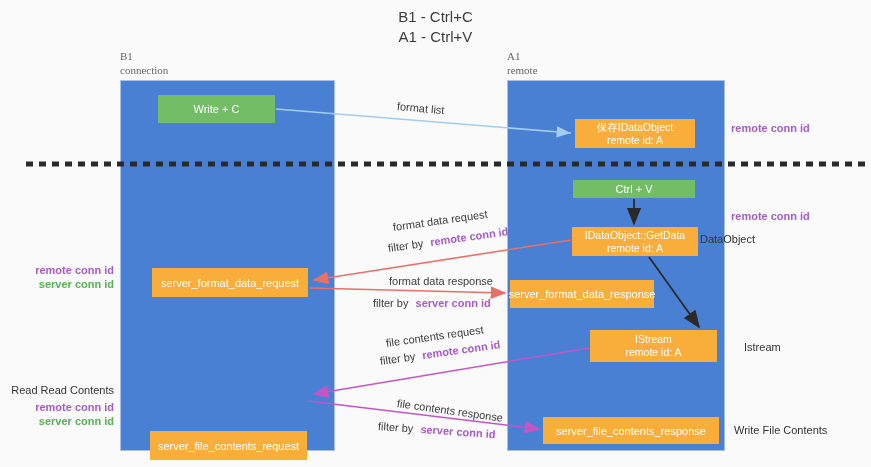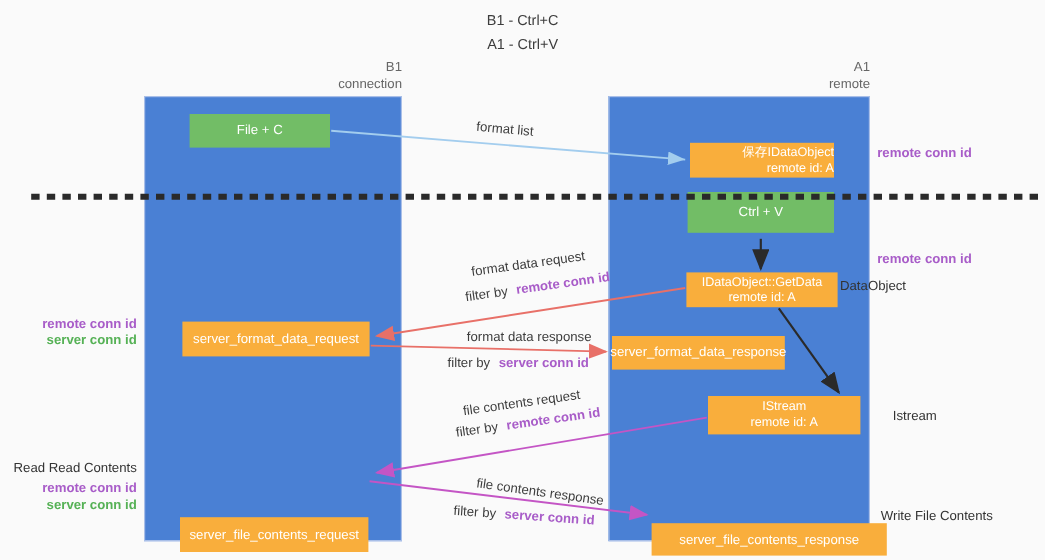--- a/index.html
+++ b/index.html
@@ -1,22 +1,22 @@
 <!DOCTYPE html>
 <html><head>
 <meta charset="utf-8">
 <style>
   html,body { margin:0; padding:0; }
   .root {
     position:relative; width:871px; height:467px; background:#fafafa;
     font-family:"Liberation Sans", sans-serif; overflow:hidden;
   }
   .title { position:absolute; left:0; top:7px; width:871px; text-align:center;
-    font-size:12px; line-height:20px; color:#3c3c3c; }
-  .lane-header { position:absolute; text-align:right; font-size:11px; line-height:14px; color:#666; z-index:2; }
+    font-size:15px; line-height:20px; color:#3c3c3c; }
+  .lane-header { position:absolute; text-align:left; font-size:11px; line-height:14px; color:#666; z-index:2;font-family:Liberation Serif, serif; }
   .lane { position:absolute; top:80px; height:371px; background:#4a80d4; border:1px solid #a9bfe8; box-sizing:border-box; z-index:1; }
   .node { position:absolute; display:flex; flex-direction:column; align-items:center; justify-content:center;
     color:#fff; text-align:center; z-index:3; box-sizing:border-box; }
   .orange { background:#f9ae3c; }
   .green  { background:#72bd66; }
   .one-line { font-size:11px; }
   .two-line { font-size:10.5px; line-height:13px; }
   .elabel { position:absolute; font-size:11px; color:#3d3d3d; white-space:nowrap; z-index:2; transform-origin:0 50%; }
   .side-label { position:absolute; font-size:11px; color:#333; white-space:nowrap; z-index:2; }
   .left-col { left:0; width:114px; text-align:right; }
@@ -41,29 +41,29 @@
   </div>
   <div class="lane-header" style="left:507px; top:49px; width:218px;">
     <div>A1</div>
     <div>remote</div>
   </div>
 
   <div class="lane" style="left:120px; width:215px;"></div>
   <div class="lane" style="left:507px; width:218px;"></div>
 
   <div class="node green one-line" style="left:158px; top:95px; width:117px; height:28px;">
-    <span>File + C</span>
+    <span>Write + C</span>
   </div>
 
-  <div class="node orange two-line" style="left:575px; top:119px; width:120px; height:29px;align-items:flex-end;">
+  <div class="node orange two-line" style="left:575px; top:119px; width:120px; height:29px;">
     <span>保存IDataObject</span>
     <span>remote id: A</span>
   </div>
 
-  <div class="node green one-line" style="left:573px; top:160px; width:122px; height:34px;">
+  <div class="node green one-line" style="left:573px; top:180px; width:122px; height:18px;">
     <span>Ctrl + V</span>
   </div>
 
   <div class="node orange two-line" style="left:572px; top:227px; width:126px; height:29px;">
     <span>IDataObject::GetData</span>
     <span>remote id: A</span>
   </div>
 
   <div class="node orange one-line" style="left:152px; top:268px; width:156px; height:29px;">
     <span>server_format_data_request</span>
@@ -75,21 +75,21 @@
 
   <div class="node orange two-line" style="left:590px; top:330px; width:127px; height:32px;">
     <span>IStream</span>
     <span>remote id: A</span>
   </div>
 
   <div class="node orange one-line" style="left:150px; top:383px; width:157px; height:29px;margin-top:48px;">
     <span>server_file_contents_request</span>
   </div>
 
-  <div class="node orange one-line" style="left:543px; top:436px; width:196px; height:27px;">
+  <div class="node orange one-line" style="left:543px; top:417px; width:176px; height:27px;">
     <span>server_file_contents_response</span>
   </div>
 
   <span class="elabel" style="left:397px; top:100px; transform:rotate(5deg);">format list</span>
 
   <span class="elabel" style="left:393px; top:221px; transform:rotate(-8deg);">format data request</span>
   <span class="elabel" style="left:388px; top:242px; transform:rotate(-8deg);">
     <span>filter by</span>
     <span class="purple gap">remote conn id</span>
   </span>

